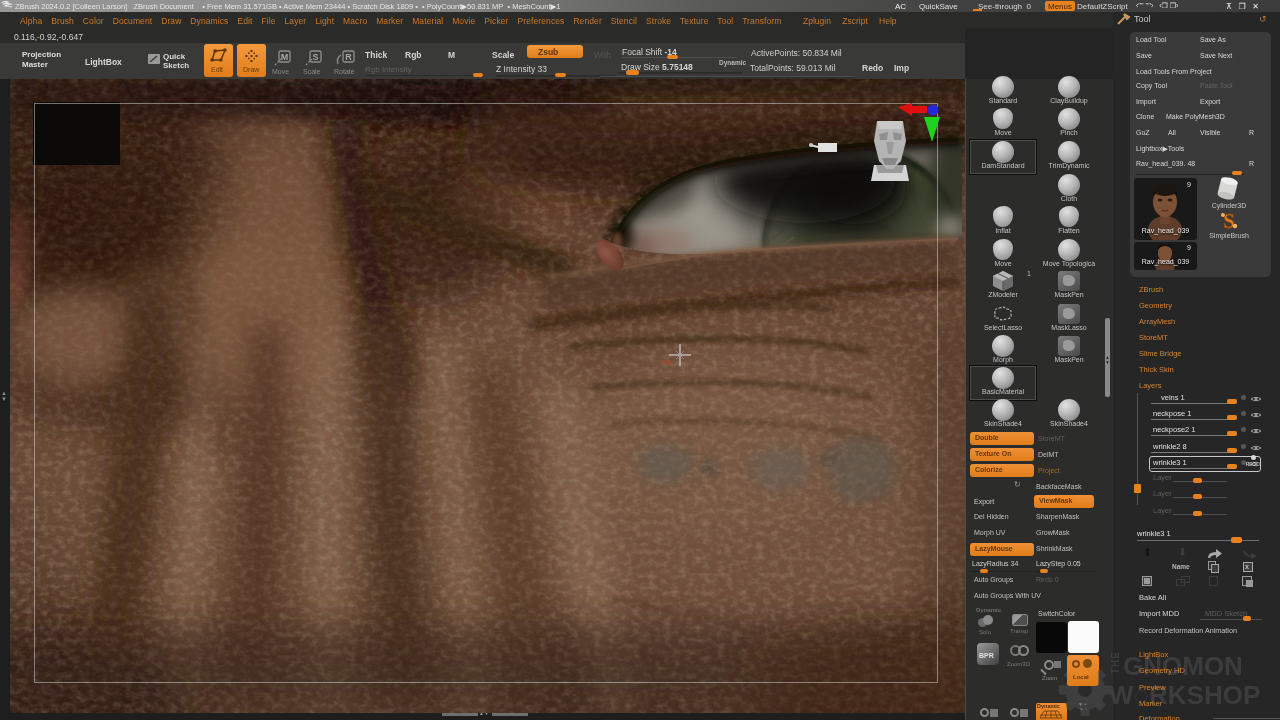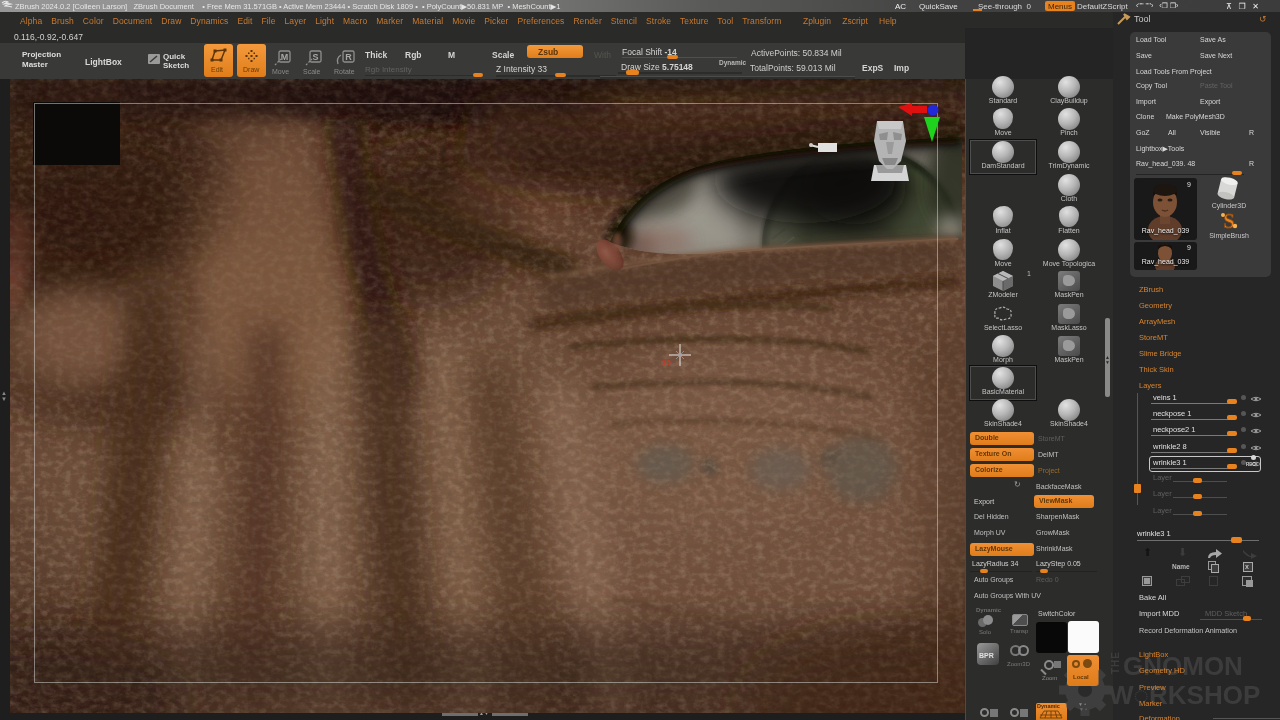--- a/index.html
+++ b/index.html
@@ -107,21 +107,21 @@
 <div class="abs" style="left:622px;top:57px;width:115px;height:1px;background:#504f4c;"></div>
 <div class="abs" style="left:667px;top:55px;width:11px;height:4px;background:#e8821f;border-radius:2px;"></div>
 <div class="t" style="left:621px;top:62px;font-size:8.5px;color:#d5d5d5;">Draw Size <b>5.75148</b></div>
 <div class="t" style="left:719px;top:59px;font-size:6.5px;font-weight:bold;color:#b9b9b7;">Dynamic</div>
 <div class="abs" style="left:618px;top:72px;width:124px;height:1.5px;background:#2c2c2b;"></div>
 <div class="abs" style="left:626px;top:70px;width:13px;height:5px;background:#e8821f;border-radius:2px;"></div>
 <div class="abs" style="left:600px;top:76px;width:255px;height:3px;background:#2e2e2d;border-top:1px solid #4c4c4a;"></div>
 
 <div class="t" style="left:751px;top:48px;font-size:8.5px;color:#cfcfcf;">ActivePoints: 50.834 Mil</div>
 <div class="t" style="left:750px;top:63px;font-size:8.5px;color:#cfcfcf;">TotalPoints: 59.013 Mil</div>
-<div class="t" style="left:862px;top:63px;font-size:8.5px;font-weight:bold;color:#d5d5d5;">ExpS</div>
+<div class="t" style="left:862px;top:63px;font-size:8.5px;font-weight:bold;color:#d5d5d5;">Redo</div>
 <div class="t" style="left:894px;top:63px;font-size:8.5px;font-weight:bold;color:#d5d5d5;">Imp</div>
 
 <div class="abs" style="left:0;top:79px;width:10px;height:641px;background:#1e1e1e;"></div>
 <div class="t" style="left:1px;top:390px;font-size:6px;color:#888;line-height:6px;">▲<br>▼</div>
 <div class="abs" style="left:0;top:713px;width:1113px;height:7px;background:#1e1e1e;"></div>
 <div class="abs" style="left:442px;top:712px;width:36px;height:4px;background:#6e6e6c;"></div>
 <div class="abs" style="left:492px;top:712px;width:36px;height:4px;background:#6e6e6c;"></div>
 <div class="t" style="left:479px;top:710px;font-size:5px;color:#999;">▲▼</div>
 <div class="t" style="left:800px;top:709px;font-size:5px;color:#777;line-height:4px;">▲▼</div>
 
@@ -560,21 +560,21 @@
 <div class="t" style="left:21px;top:246px;font-size:7px;color:#ececec;width:63px;text-align:center;text-shadow:0 1px 2px #000;">Rav_head_039</div>
 <div class="t" style="left:26px;top:273px;font-size:7.5px;color:#d8842e;">ZBrush</div>
 <div class="t" style="left:26px;top:289px;font-size:7.5px;color:#d8842e;">Geometry</div>
 <div class="t" style="left:26px;top:305px;font-size:7.5px;color:#d8842e;">ArrayMesh</div>
 <div class="t" style="left:26px;top:321px;font-size:7.5px;color:#d8842e;">StoreMT</div>
 <div class="t" style="left:26px;top:337px;font-size:7.5px;color:#d8842e;">Slime Bridge</div>
 <div class="t" style="left:26px;top:353px;font-size:7.5px;color:#d8842e;">Thick Skin</div>
 <div class="t" style="left:26px;top:369px;font-size:7.5px;color:#d8842e;">Layers</div>
 <div class="abs" style="left:24px;top:381px;width:1px;height:112px;background:#555;"></div>
 <div class="abs" style="left:21px;top:472px;width:7px;height:9px;background:#e8821f;border-radius:1px;"></div>
-<div class="t" style="left:40px;top:381px;font-size:7.5px;color:#e0e0e0;">veins 1</div>
+<div class="t" style="left:48px;top:381px;font-size:7.5px;color:#e0e0e0;">veins 1</div>
 <div class="abs" style="left:38px;top:391px;width:80px;height:1px;background:#7a7a7a;"></div>
 <div class="abs" style="left:114px;top:387px;width:10px;height:5px;background:#e8821f;border-radius:2px;"></div>
 <div class="abs" style="left:128px;top:383px;width:5px;height:5px;border-radius:50%;background:#565656;"></div>
 <svg class="abs" style="left:137px;top:383px;" width="12" height="8">
       <path d="M1 4 Q6 0.5 11 4 Q6 7.5 1 4 Z" fill="none" stroke="#999" stroke-width="1"></path>
       <circle cx="6" cy="4" r="1.5" fill="#999"></circle>
     </svg>
 <div class="t" style="left:40px;top:397px;font-size:7.5px;color:#e0e0e0;">neckpose 1</div>
 <div class="abs" style="left:38px;top:407px;width:80px;height:1px;background:#7a7a7a;"></div>
 <div class="abs" style="left:114px;top:403px;width:10px;height:5px;background:#e8821f;border-radius:2px;"></div>

